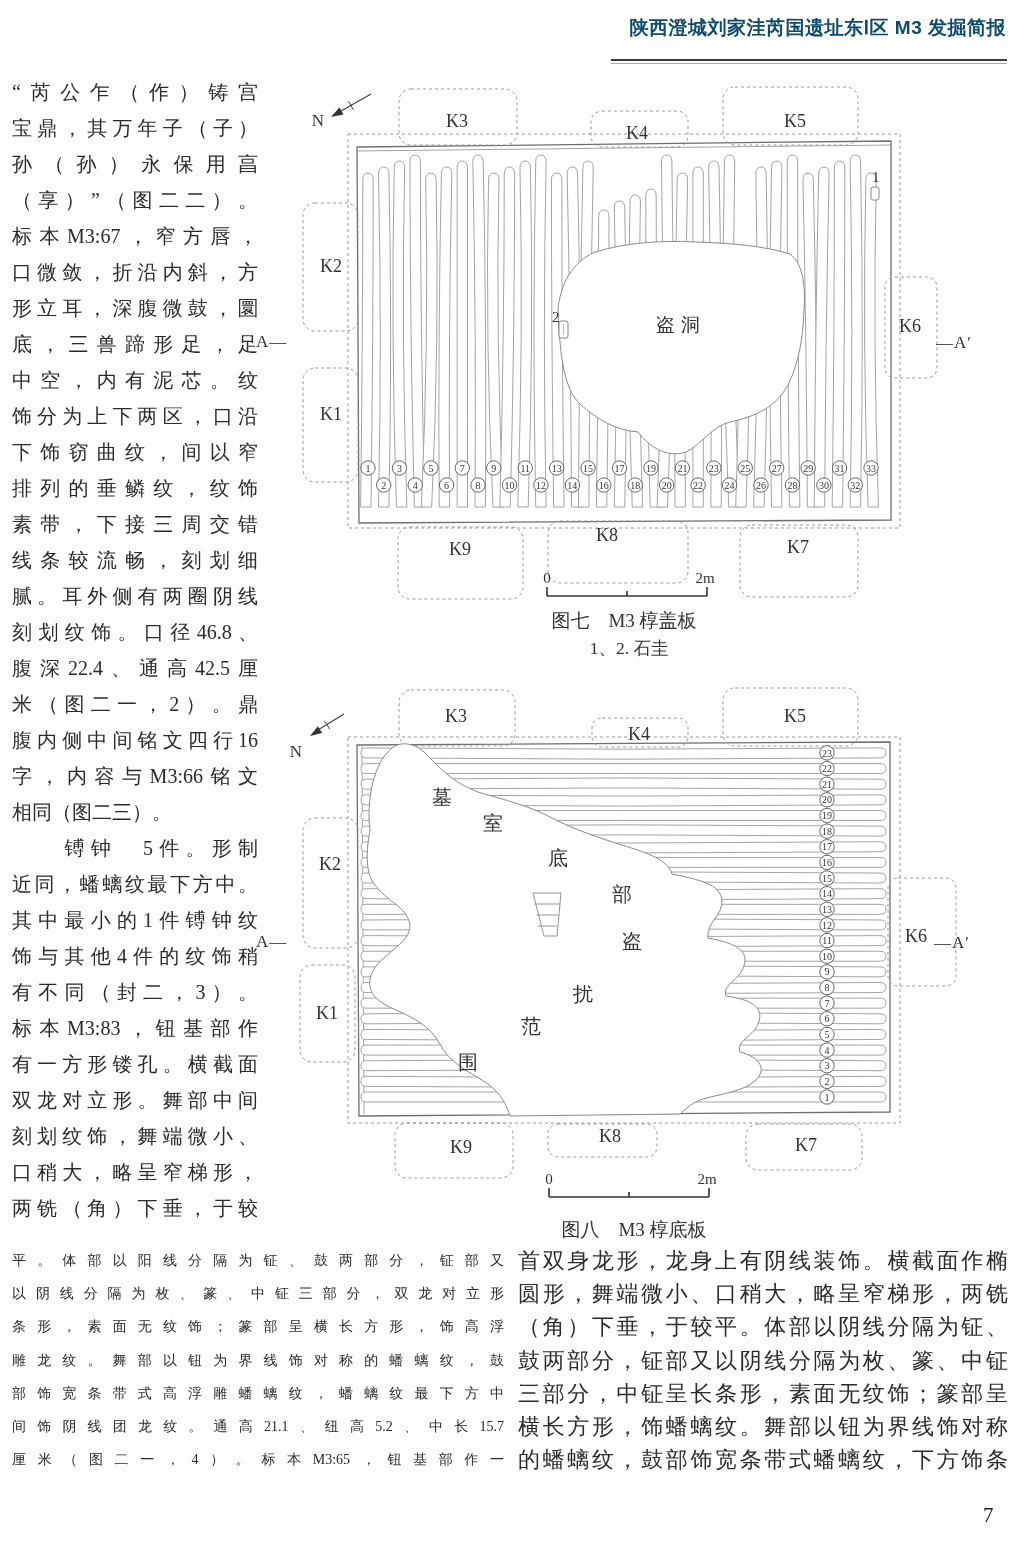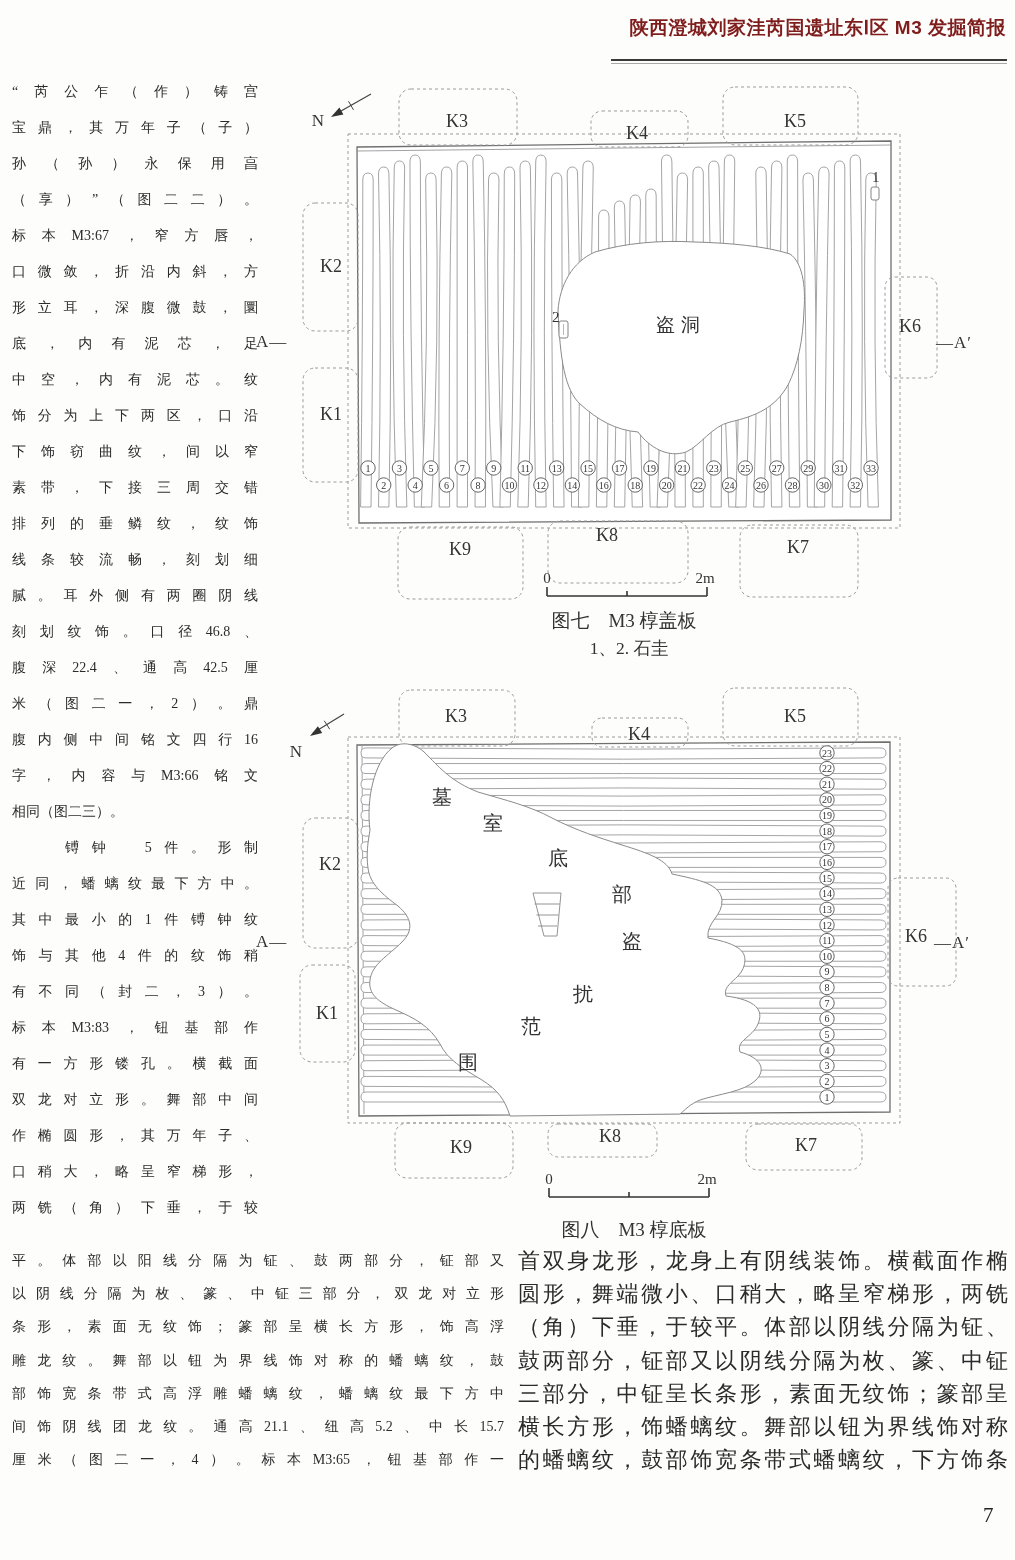--- a/index.html
+++ b/index.html
@@ -1,22 +1,22 @@
 <!DOCTYPE html>
 <html><head>
 <meta charset="utf-8">
 <style>
   html,body{margin:0;padding:0;background:#e8e8e8;}
   .page{position:relative;width:1015px;height:1560px;background:#fdfdfc;margin:0 auto;overflow:hidden;
         font-family:"Liberation Serif",serif;color:#2b2b2b;}
   .hdr{position:absolute;top:15px;right:9px;font-family:"Liberation Sans",sans-serif;
-       font-size:19px;font-weight:600;letter-spacing:.5px;color:#7f1d1d;white-space:nowrap;}
+       font-size:19px;font-weight:600;letter-spacing:.5px;color:#0c4a6e;white-space:nowrap;}
   .hdr-rule{position:absolute;top:59px;left:611px;width:396px;height:2px;
             border-top:2px solid #3a3a3a;border-bottom:1px solid #a9a9a9;}
-  .colL{position:absolute;left:12px;top:74px;width:246px;font-size:14px;line-height:36px;}
+  .colL{position:absolute;left:12px;top:74px;width:246px;font-size:20px;line-height:36px;}
   .colBL{position:absolute;left:12px;top:1244px;width:492px;font-size:14px;line-height:33.2px;}
   .colBR{position:absolute;left:518px;top:1244px;width:490px;font-size:22px;line-height:33.2px;}
   .ln{text-align:justify;text-align-last:justify;text-justify:inter-character;}
   .ln.noj{text-align-last:left;}
   .pgnum{position:absolute;left:983px;top:1503px;font-size:21px;color:#222;}
   svg.figs{position:absolute;left:0;top:0;}
   svg text{font-family:"Liberation Serif",serif;fill:#333;}
   .klbl{font-size:18px;}
   .nlbl{font-size:17px;}
   .albl{font-size:17px;letter-spacing:1px;}
@@ -35,43 +35,43 @@
   <div class="hdr-rule"></div>
 
   <div class="colL" id="colL">
       <div class="ln">“芮公乍（作）铸宫</div>
       <div class="ln">宝鼎，其万年子（子）</div>
       <div class="ln">孙（孙）永保用亯</div>
       <div class="ln">（享）”（图二二）。</div>
       <div class="ln">标本M3:67，窄方唇，</div>
       <div class="ln">口微敛，折沿内斜，方</div>
       <div class="ln">形立耳，深腹微鼓，圜</div>
-      <div class="ln">底，内有泥芯，足</div>
+      <div class="ln">底，三兽蹄形足，足</div>
       <div class="ln">中空，内有泥芯。纹</div>
       <div class="ln">饰分为上下两区，口沿</div>
       <div class="ln">下饰窃曲纹，间以窄</div>
+      <div class="ln">排列的垂鳞纹，纹饰</div>
       <div class="ln">素带，下接三周交错</div>
-      <div class="ln">排列的垂鳞纹，纹饰</div>
       <div class="ln">线条较流畅，刻划细</div>
       <div class="ln">腻。耳外侧有两圈阴线</div>
       <div class="ln">刻划纹饰。口径46.8、</div>
       <div class="ln">腹深22.4、通高42.5厘</div>
       <div class="ln">米（图二一，2）。鼎</div>
       <div class="ln">腹内侧中间铭文四行16</div>
       <div class="ln">字，内容与M3:66铭文</div>
       <div class="ln noj">相同（图二三）。</div>
       <div class="ln">　　镈钟　5件。形制</div>
       <div class="ln">近同，蟠螭纹最下方中。</div>
       <div class="ln">其中最小的1件镈钟纹</div>
       <div class="ln">饰与其他4件的纹饰稍</div>
       <div class="ln">有不同（封二，3）。</div>
       <div class="ln">标本M3:83，钮基部作</div>
       <div class="ln">有一方形镂孔。横截面</div>
       <div class="ln">双龙对立形。舞部中间</div>
-      <div class="ln">作椭圆形，其万年子、</div>
+      <div class="ln">刻划纹饰，舞端微小、</div>
       <div class="ln">口稍大，略呈窄梯形，</div>
       <div class="ln">两铣（角）下垂，于较</div>
     </div>
   <div class="colBL" id="colBL">
       <div class="ln">平。体部以阳线分隔为钲、鼓两部分，钲部又</div>
       <div class="ln">以阴线分隔为枚、篆、中钲三部分，双龙对立形</div>
       <div class="ln">条形，素面无纹饰；篆部呈横长方形，饰高浮</div>
       <div class="ln">雕龙纹。舞部以钮为界线饰对称的蟠螭纹，鼓</div>
       <div class="ln">部饰宽条带式高浮雕蟠螭纹，蟠螭纹最下方中</div>
       <div class="ln">间饰阴线团龙纹。通高21.1、纽高5.2、中长15.7</div>

